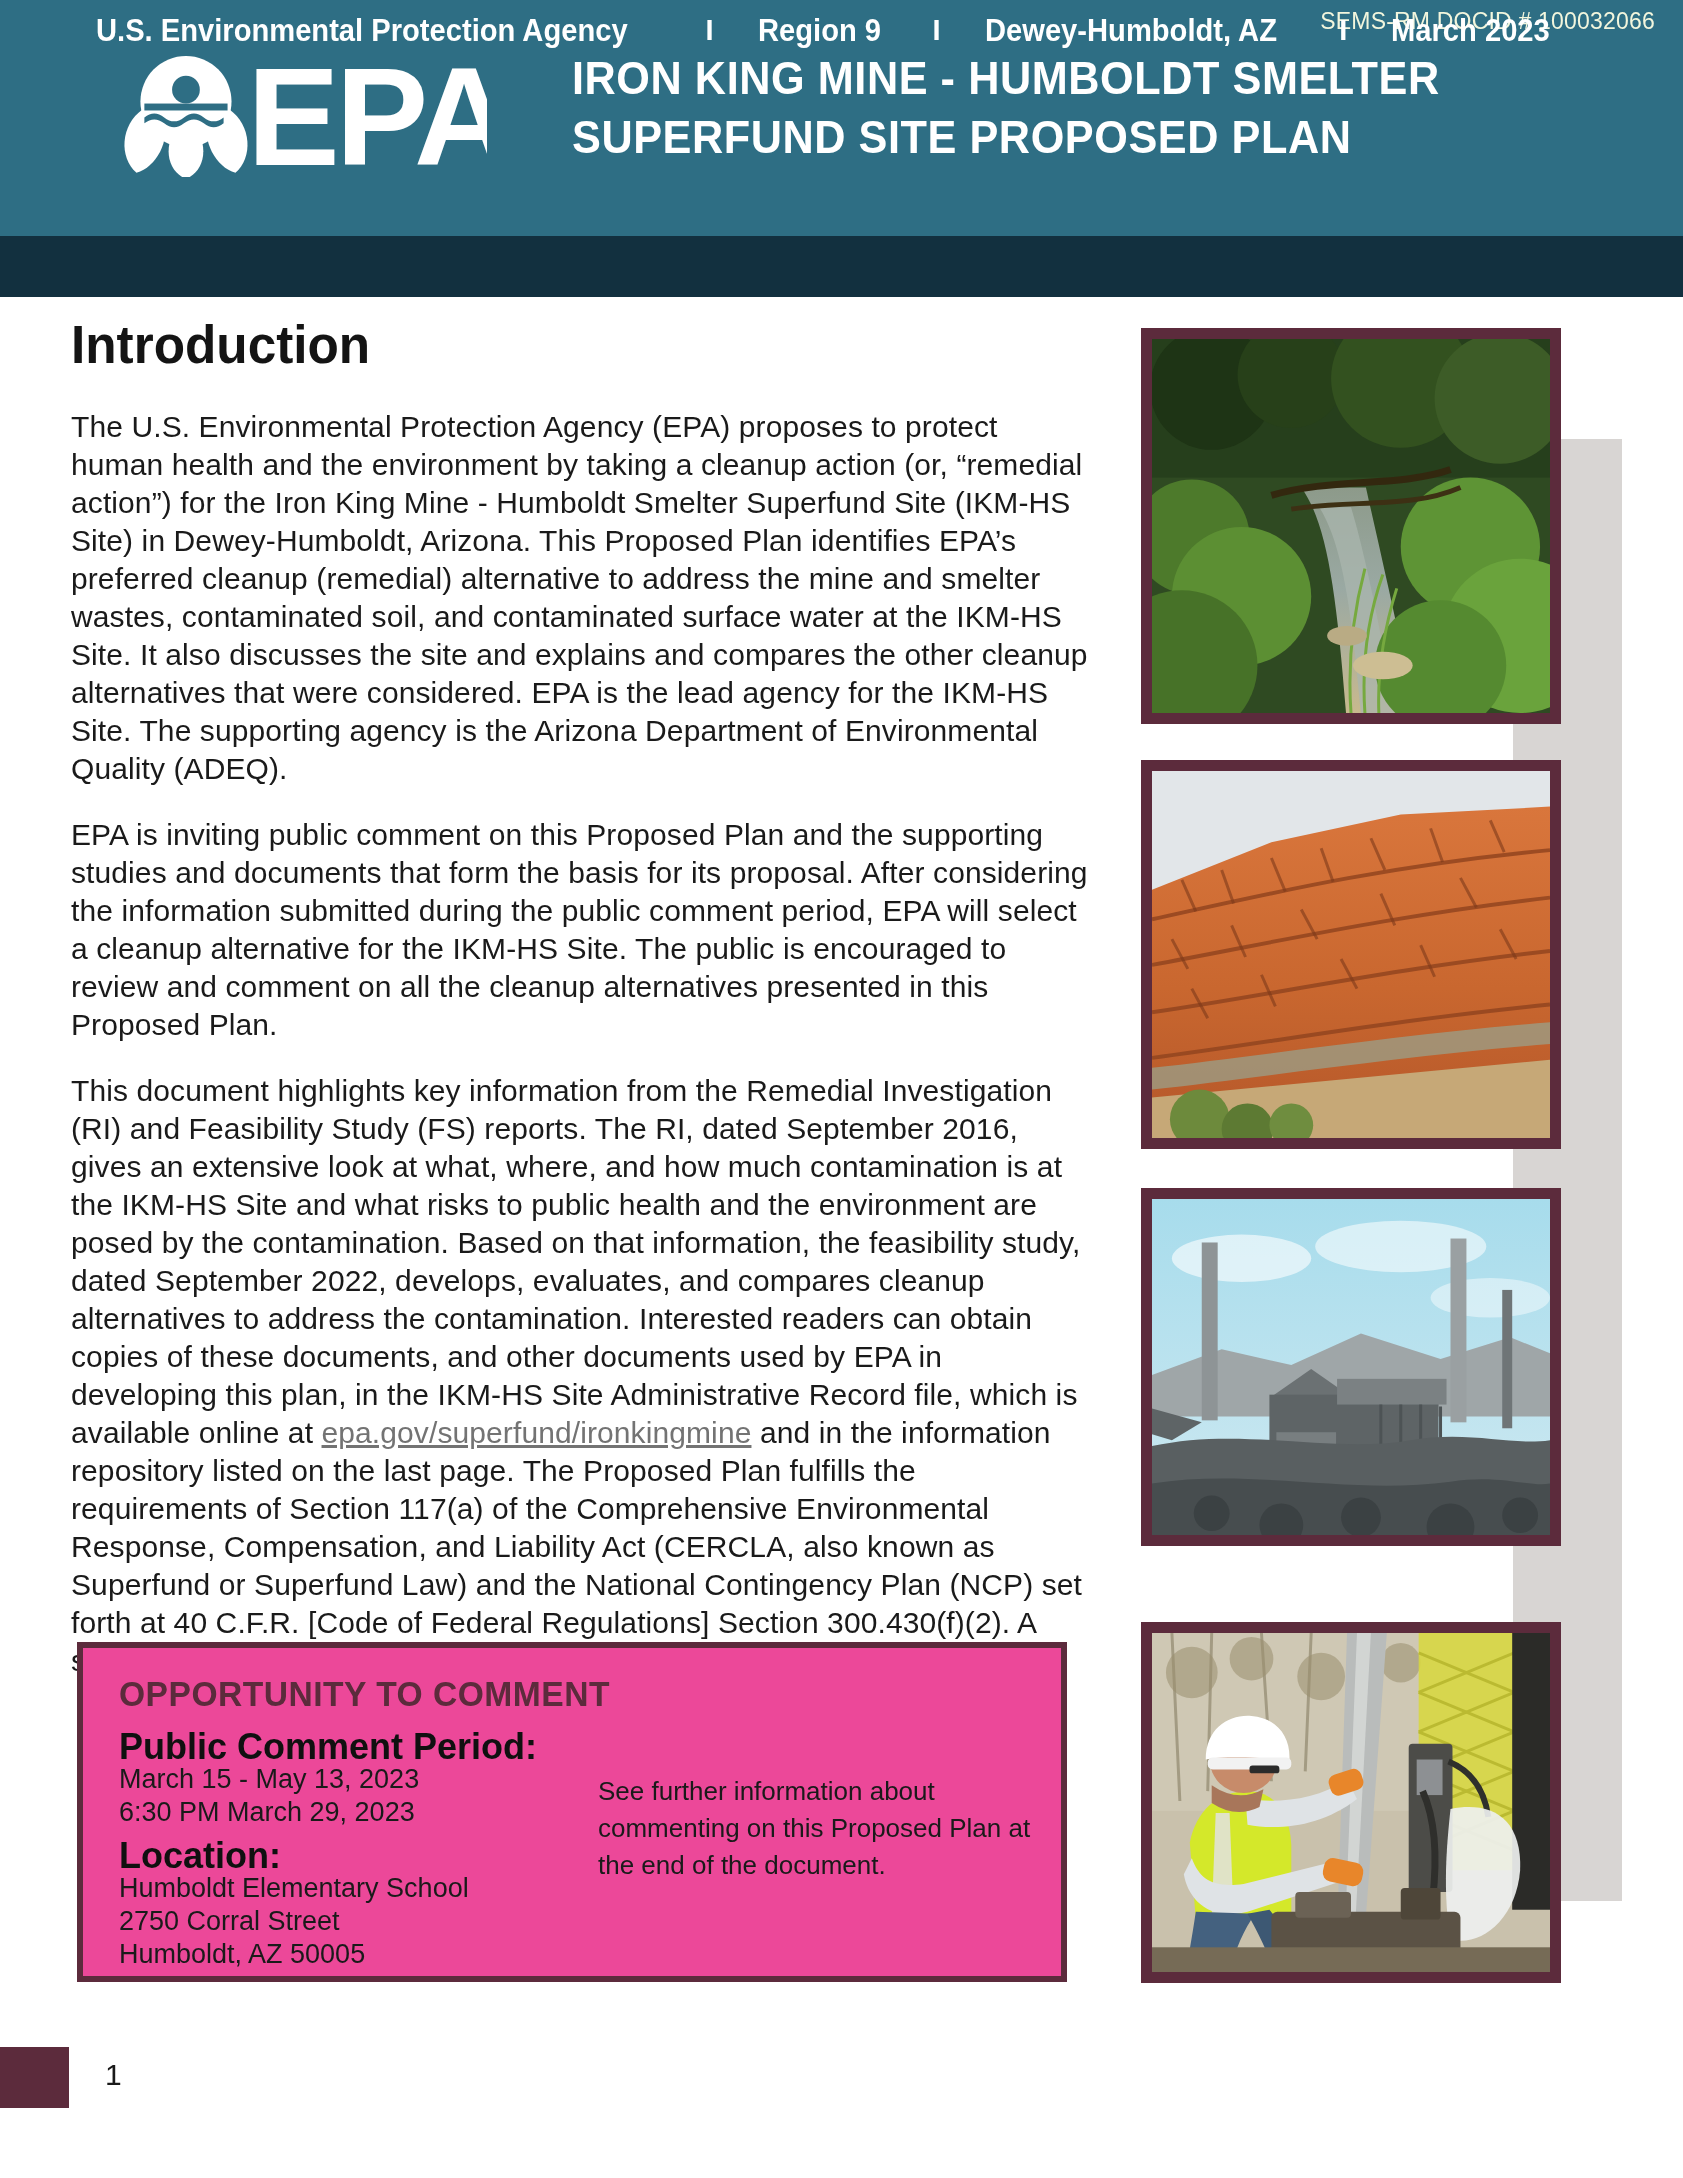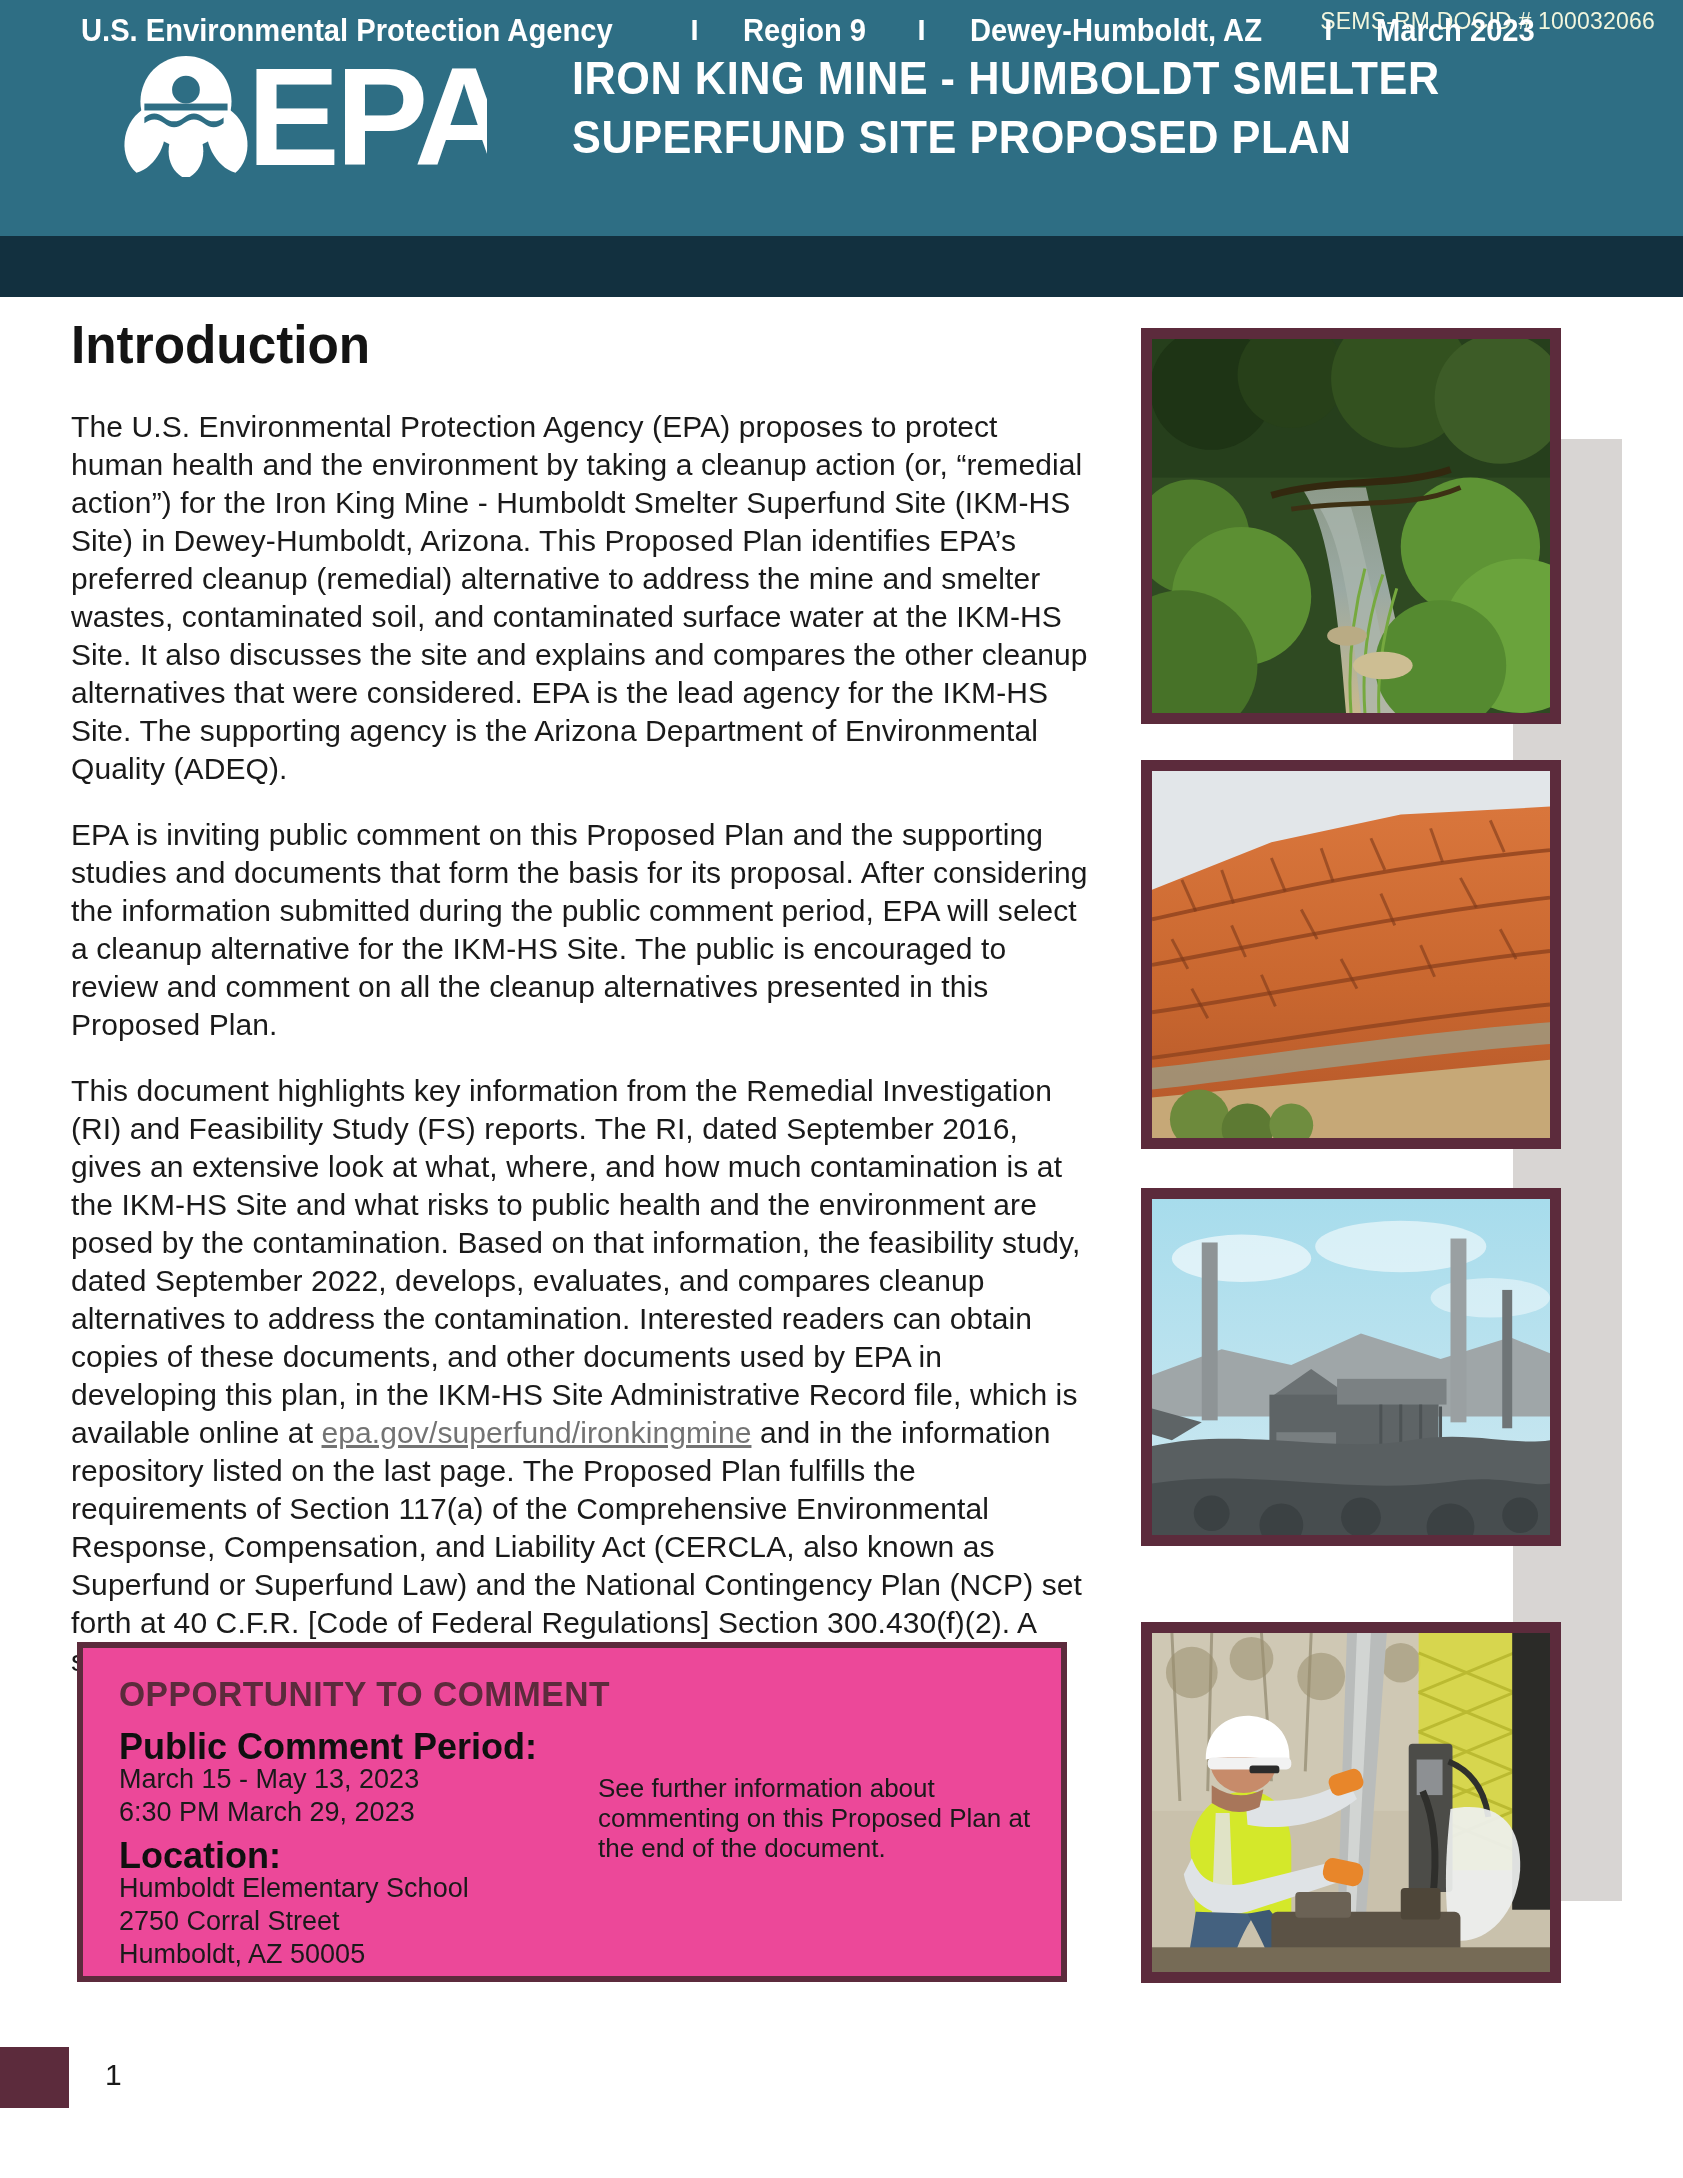--- a/index.html
+++ b/index.html
@@ -58,21 +58,21 @@
   
   .subheader-band {
     position: absolute;
     left: 0; top: 236px;
     width: 1683px;
     height: 61px;
     background: #12303f;
   }
   .subheader-inner {
     position: absolute;
-    left: 81px; top: 0;
+    left: 96px; top: 0;
     height: 61px;
     display: flex;
     align-items: center;
     gap: 0;
   }
   .subheader-item {
     font-family: "Liberation Sans Narrow", "Liberation Sans", sans-serif;
     font-weight: bold;
     font-size: 31px;
     color: #ffffff;
@@ -160,21 +160,21 @@
   }
   .cb-left {
     width: 465px;
   }
   .comment-note {
     position: absolute;
     left: 515px; top: 125px;
     width: 436px;
     font-family: "Liberation Sans", sans-serif;
     font-size: 26px;
-    line-height: 30px;
+    line-height: 37px;
     color: #1a1a1a;
   }
 
   
   .gray-panel {
     position: absolute;
     left: 1513px; top: 439px;
     width: 109px;
     height: 1462px;
     background: #d8d5d3;

